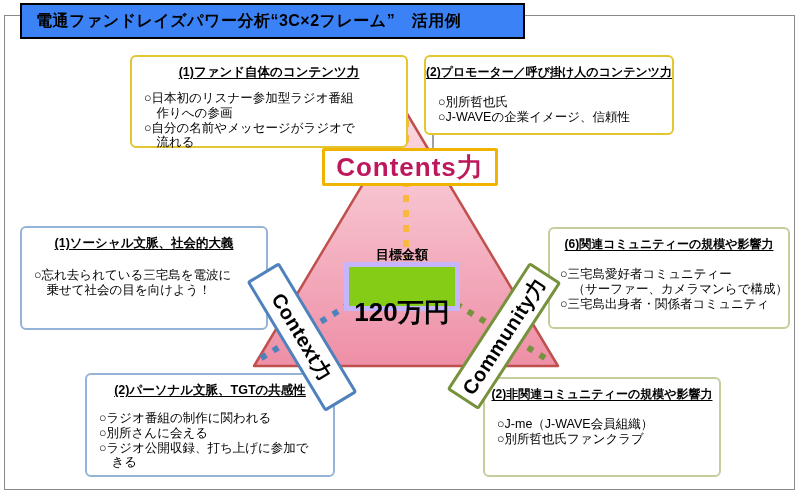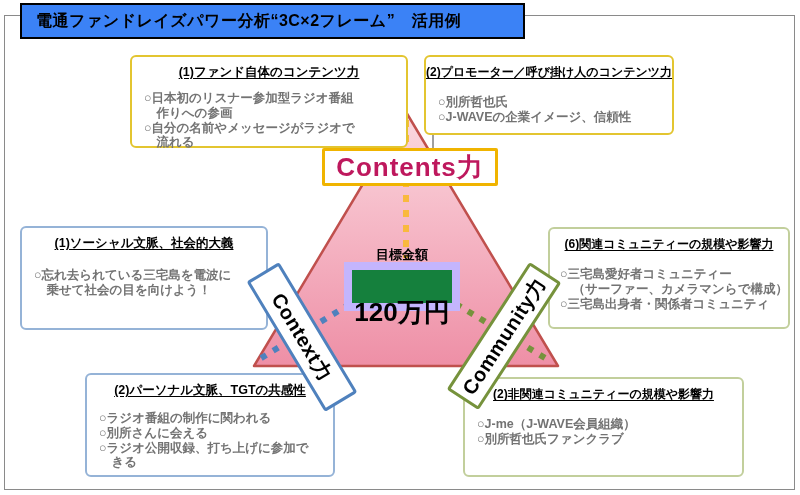--- a/index.html
+++ b/index.html
@@ -27,31 +27,31 @@
   .infobox.blue{border-color:#95b3d7;}
   .infobox.green{border-color:#c2cf9c;}
   .box-heading{
     font-size:12.5px;font-weight:bold;text-align:center;color:#000;
     text-decoration:underline;text-underline-offset:2px;
     padding-top:7px;white-space:pre;
   }
   .box-heading.small{font-size:12px;}
   .box-body{padding:10px 8px 0 12px;}
   .box-line{
-    font-size:12.5px;line-height:14.8px;color:#737373;white-space:pre;font-weight:700;
+    font-size:12.5px;line-height:14.8px;color:#000000;white-space:pre;font-weight:400;
   }
   .apex-label{
     position:absolute;left:322px;top:148px;width:176px;height:38px;
     background:#fff;border:3px solid #f0b400;box-sizing:border-box;border-radius:2px;
     display:flex;align-items:center;justify-content:center;
     font-size:26px;font-weight:bold;color:#be185d;z-index:3;letter-spacing:1px;
   }
   .goal-box{
     position:absolute;left:344px;top:262px;width:116px;height:49px;
-    background:#15803d;border:8px solid #c4b5fd;box-sizing:border-box;
+    background:#84cc16;border:5px solid #c4b5fd;box-sizing:border-box;
     display:flex;flex-direction:column;align-items:center;justify-content:center;
     z-index:3;
   }
   .goal-label{font-size:13px;font-weight:bold;color:#000;line-height:15px;}
   .goal-amount{font-size:26px;font-weight:bold;color:#000;line-height:28px;margin-top:36px;}
   .side-label{
     position:absolute;background:#fff;box-sizing:border-box;border-radius:3px;
     display:flex;align-items:center;justify-content:center;
     font-size:20px;font-weight:bold;color:#000;z-index:4;letter-spacing:.5px;
   }
@@ -125,21 +125,21 @@
 
 <div class="infobox green" style="left:548px;top:227px;width:242px;height:102px">
   <div class="box-heading small">(6)関連コミュニティーの規模や影響力</div>
   <div class="box-body" style="padding-top:14px;padding-left:10px">
     <div class="box-line">○三宅島愛好者コミュニティー</div>
     <div class="box-line">　（サーファー、カメラマンらで構成）</div>
     <div class="box-line">○三宅島出身者・関係者コミュニティ</div>
   </div>
 </div>
 
-<div class="infobox green" style="left:463px;top:377px;width:281px;height:100px">
+<div class="infobox green" style="left:483px;top:377px;width:238px;height:100px">
   <div class="box-heading small">(2)非関連コミュニティーの規模や影響力</div>
   <div class="box-body" style="padding-top:14px">
     <div class="box-line">○J-me（J-WAVE会員組織）</div>
     <div class="box-line">○別所哲也氏ファンクラブ</div>
   </div>
 </div>
 
 <div class="apex-label">
   <span>Contents力</span>
 </div>

